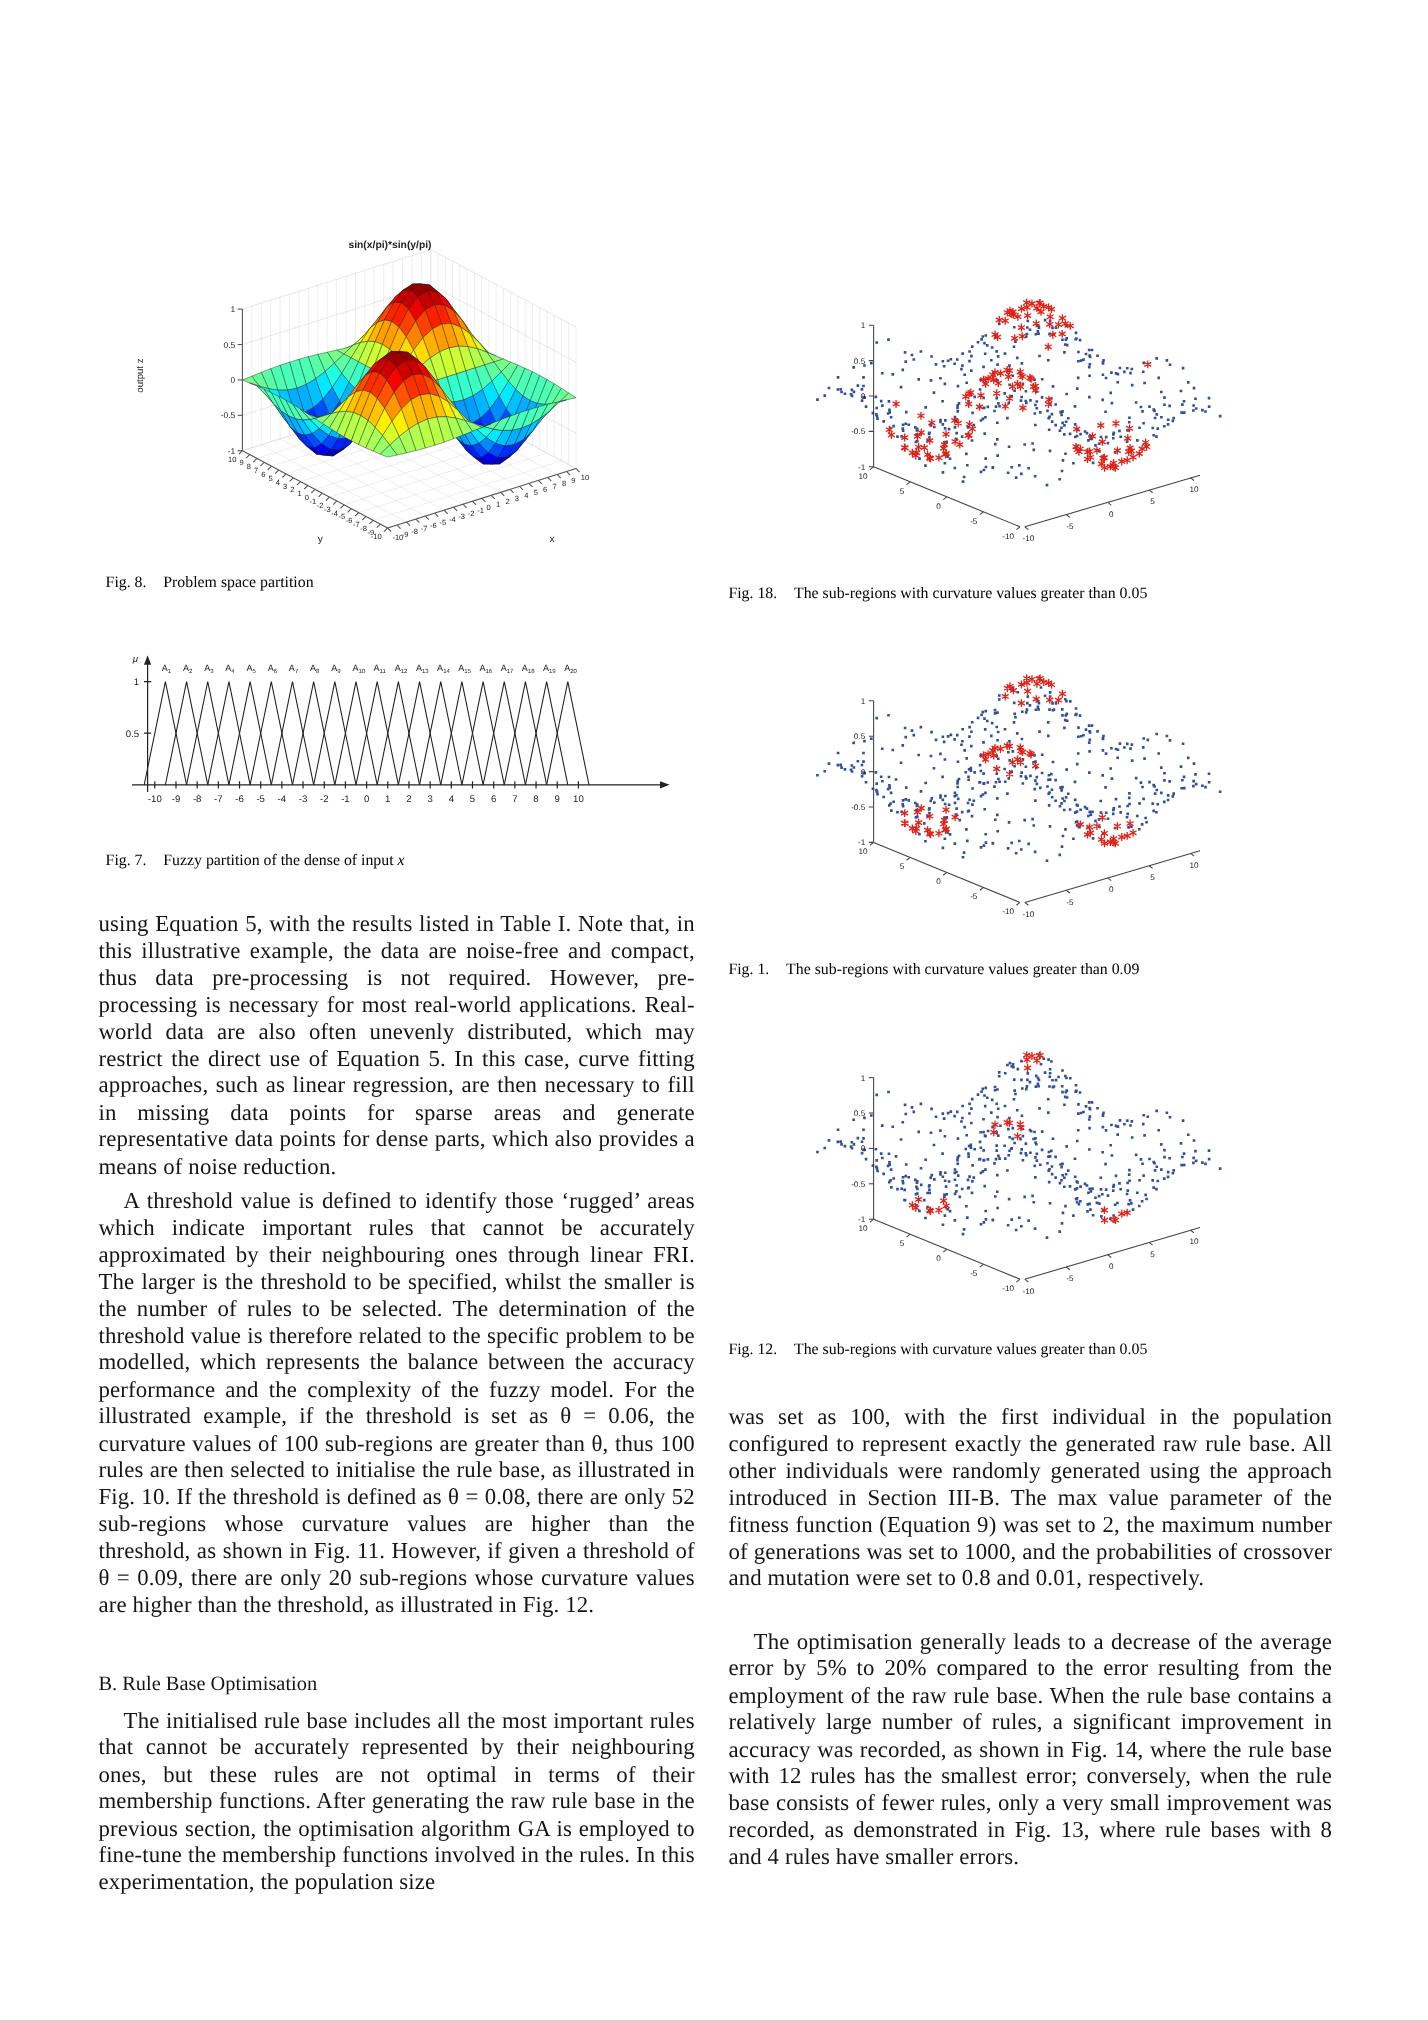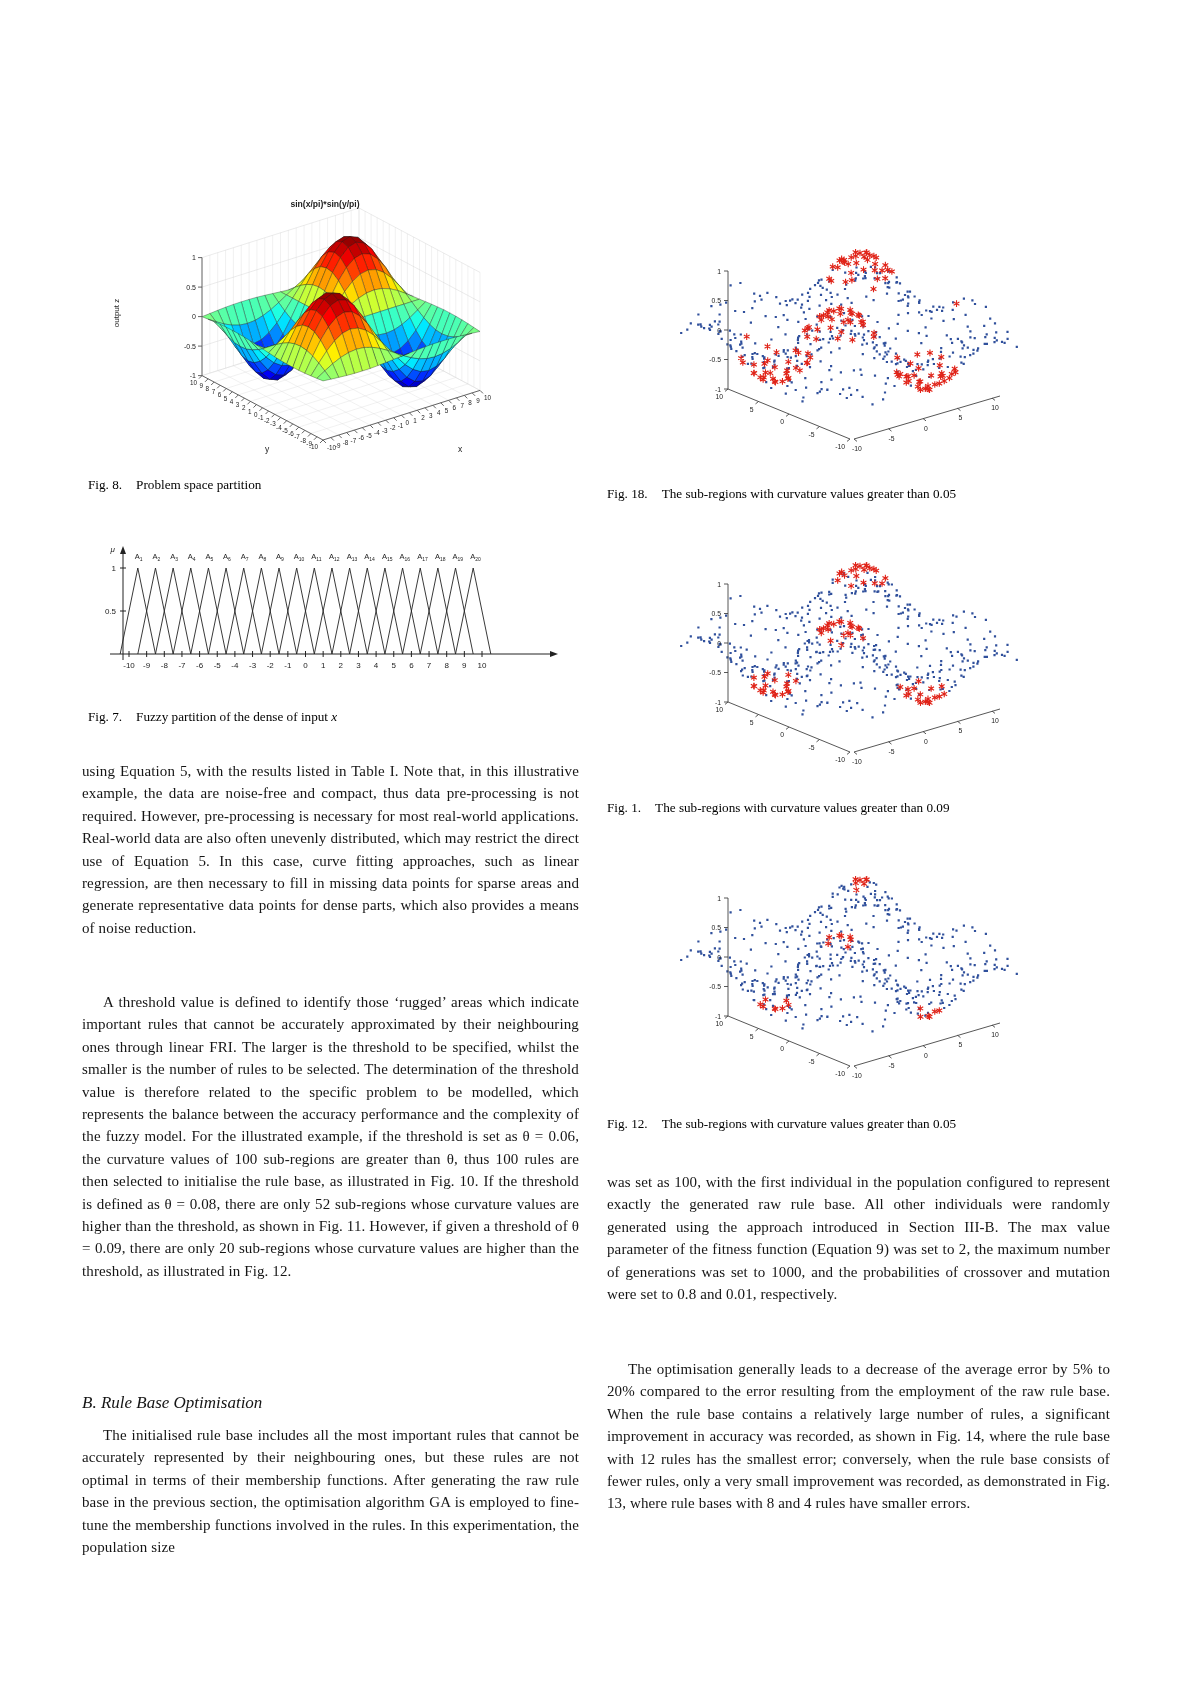--- a/index.html
+++ b/index.html
@@ -1,23 +1,23 @@
 <!DOCTYPE html>
 <html><head>
 <meta charset="utf-8">
 <style>
   html,body{margin:0;padding:0;background:#888;}
   .page{position:relative;width:1190px;height:1684px;background:#ffffff;margin:0 auto;
         font-family:"Liberation Serif", serif;color:#151515;overflow:hidden;}
   .fig{position:absolute;}
   .cap{position:absolute;font-size:13.2px;color:#000;font-family:"Liberation Serif",serif;white-space:nowrap;}
   .cap .cap-text{margin-left:14px;}
-  .p{position:absolute;font-size:15px;line-height:22.4px;text-align:justify;letter-spacing:.12px;}
+  .p{position:absolute;font-size:19px;line-height:22.4px;text-align:justify;letter-spacing:.12px;}
   .p.indent{text-indent:21px;font-family:Liberation Serif, serif;}
-  .heading{position:absolute;font-size:17px;font-style:italic;}
+  .heading{position:absolute;font-size:17px;}
   svg text{font-family:"Liberation Sans",sans-serif;fill:#222;}
 </style>
 </head>
 <body>
 
 <div class="page">
 
   <svg id="fig8" class="fig" style="left:85px;top:185px" width="480" height="272">
       <g stroke="#dcdcdc" stroke-width="0.4" fill="none">
         <line x1="117" y1="190.6" x2="117" y2="72.6"></line>

